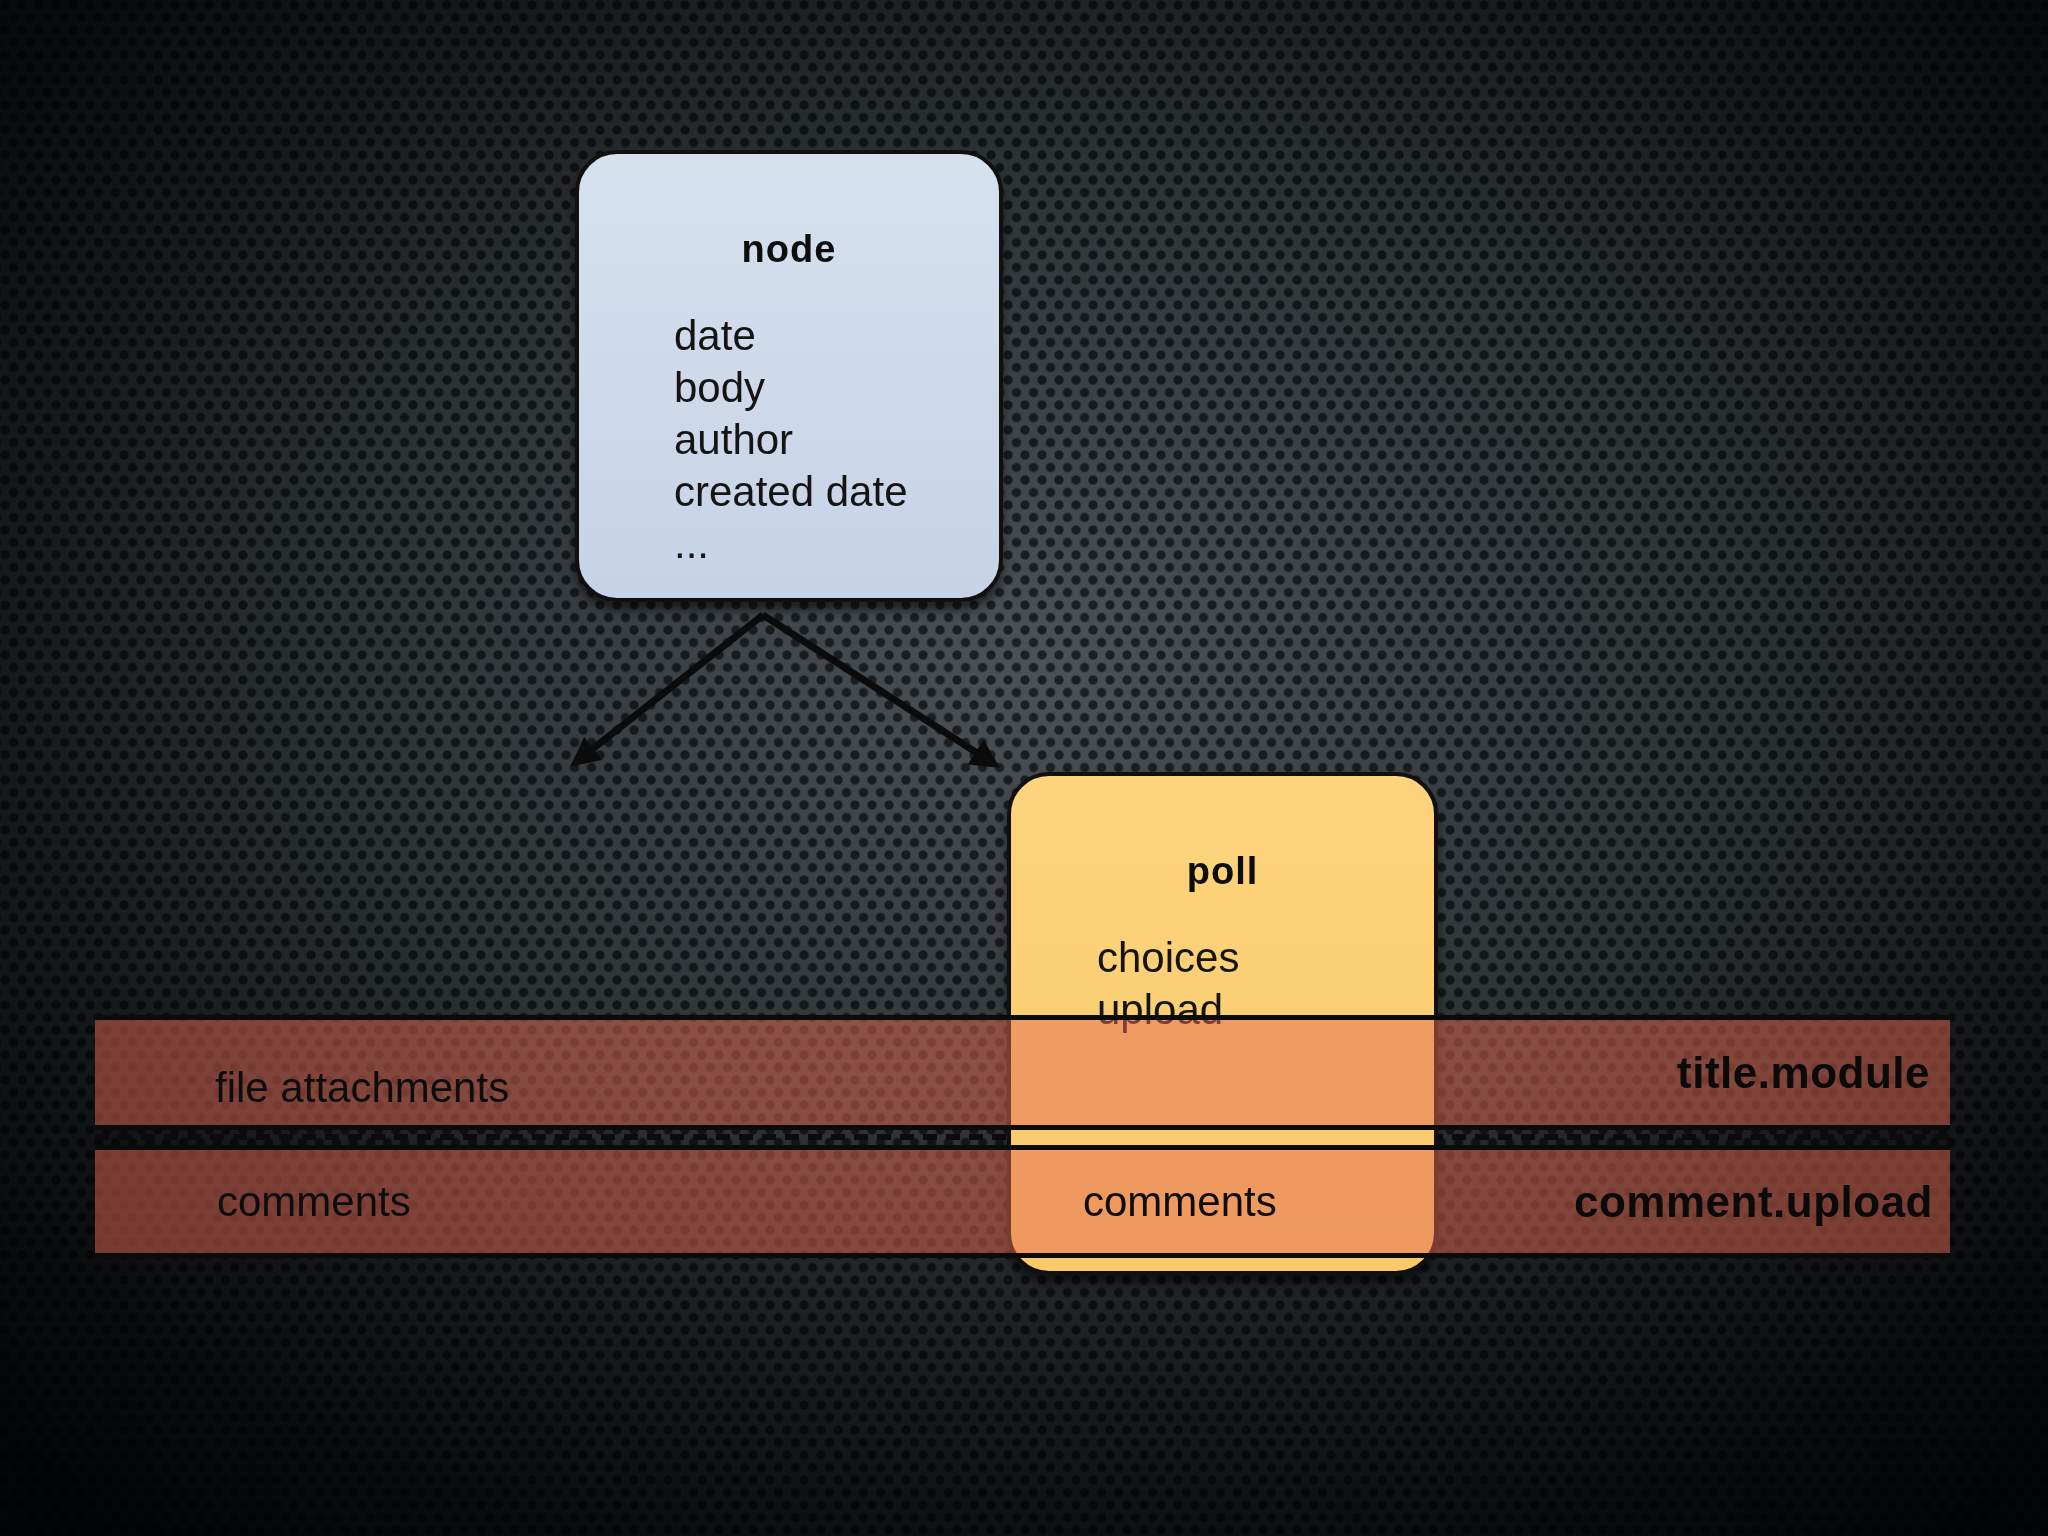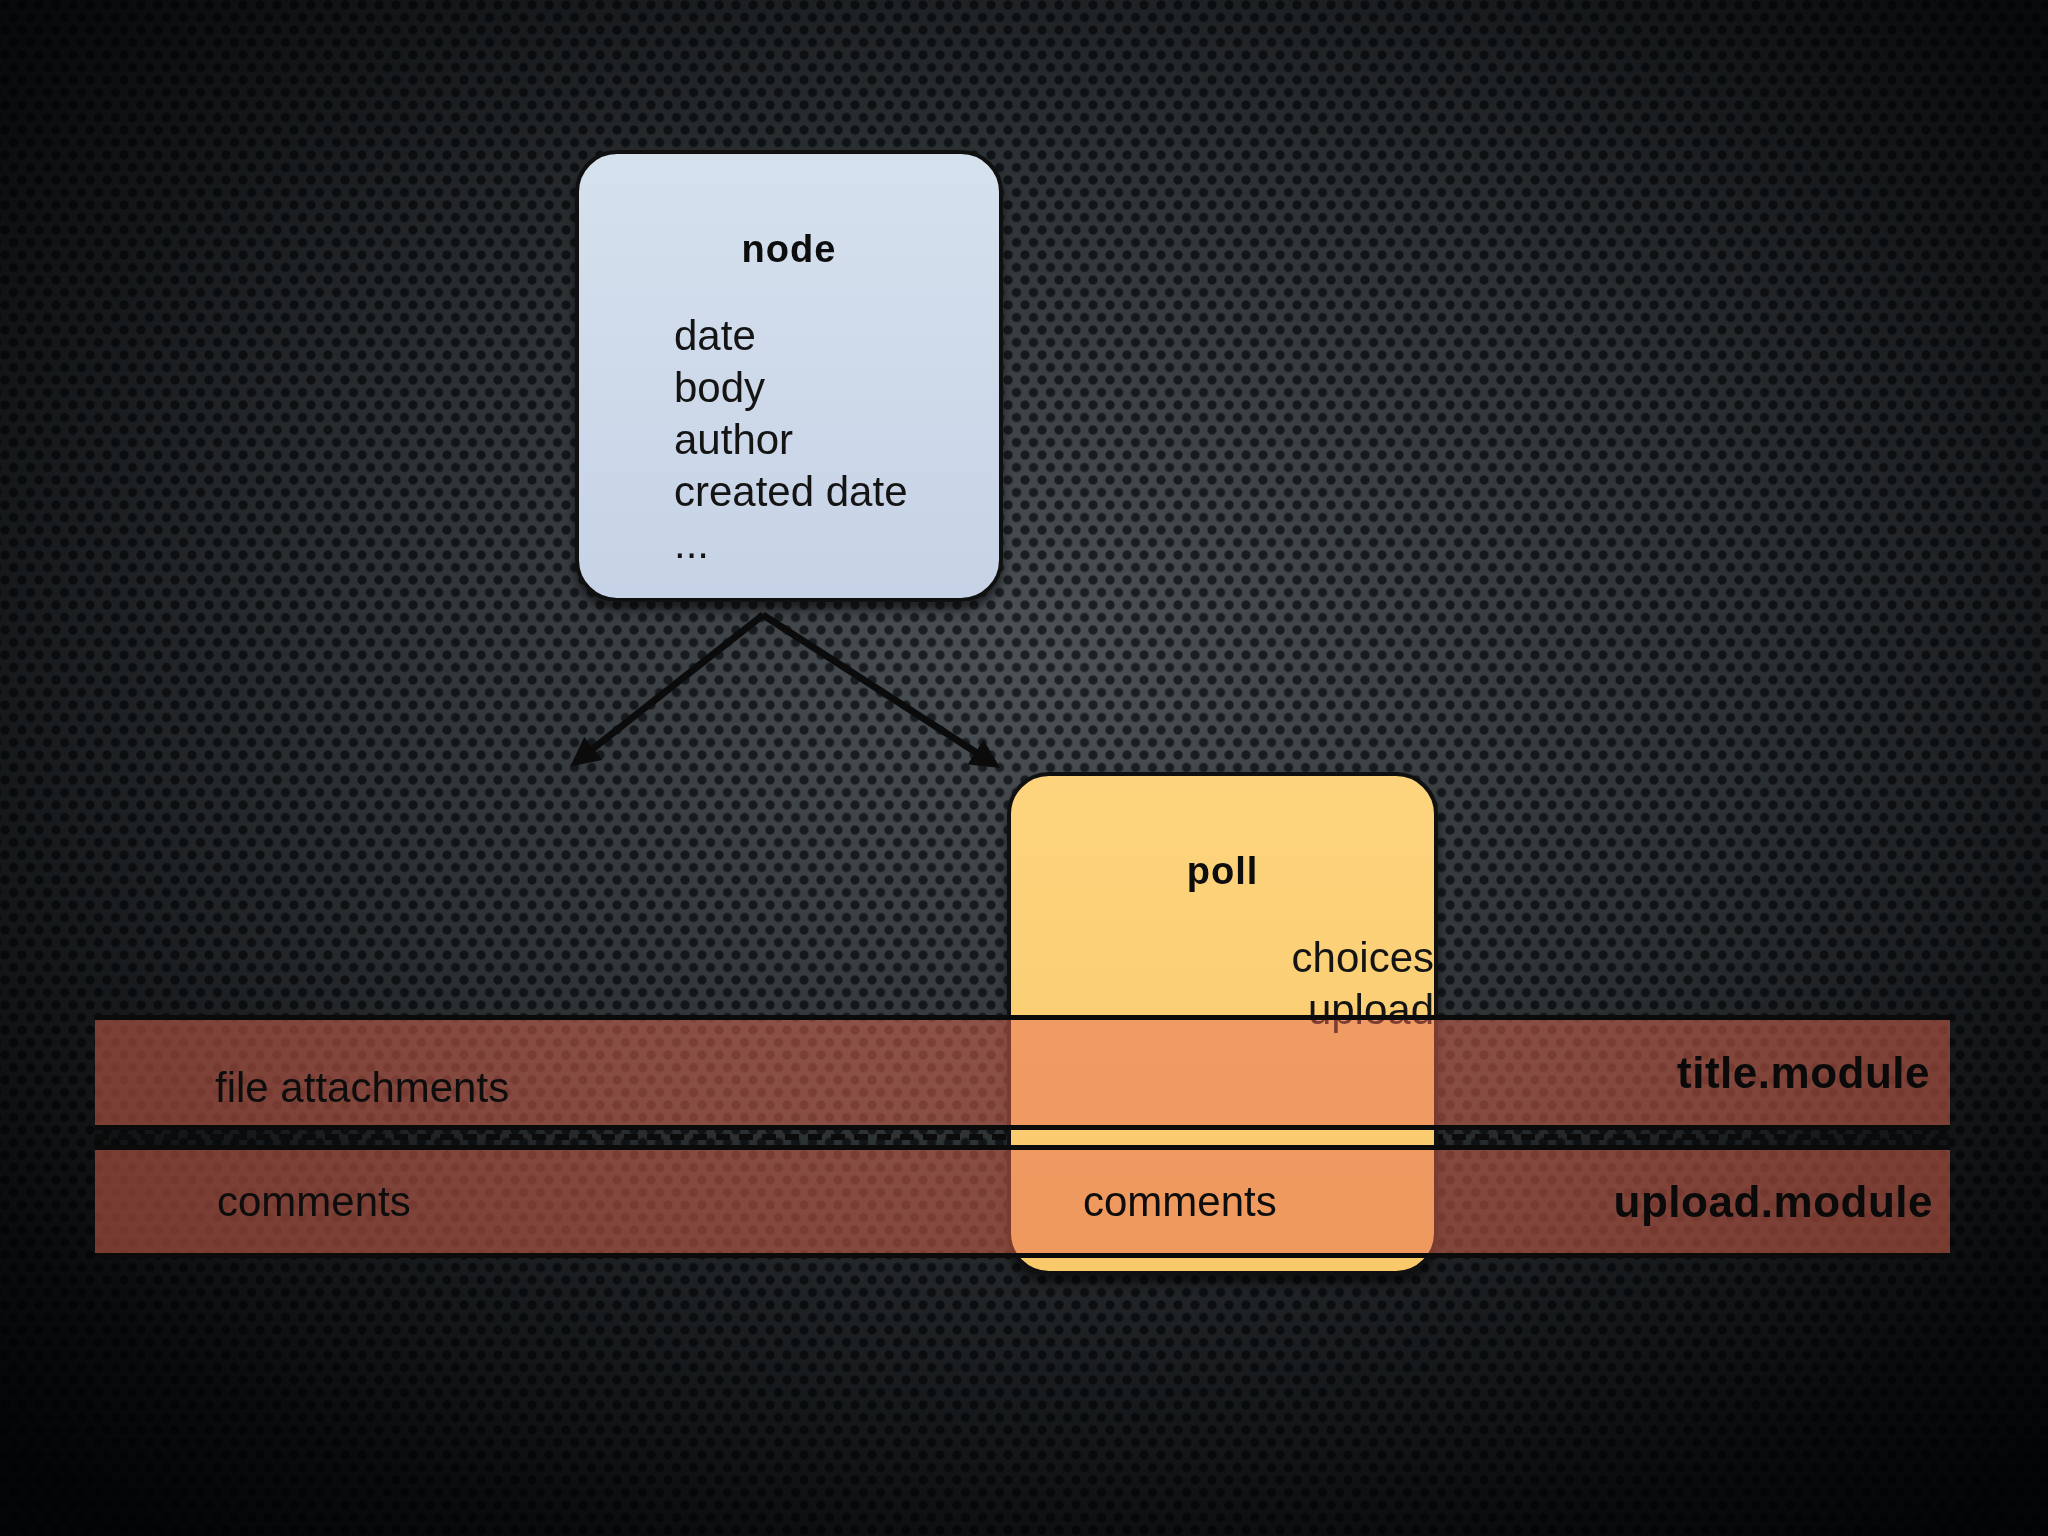--- a/index.html
+++ b/index.html
@@ -34,21 +34,21 @@
     background:linear-gradient(180deg,#d6e1ee 0%,#c6d3e6 100%);}
   .box-article{left:145px;top:770px;width:428px;height:505px;
     background:linear-gradient(180deg,#fdd47d 0%,#f9c96a 100%);}
   .box-poll{left:1007px;top:772px;width:431px;height:503px;
     background:linear-gradient(180deg,#fdd47d 0%,#f9c96a 100%);}
   .box-title{margin-top:66px;height:58px;line-height:58px;text-align:center;
     font-weight:bold;font-size:38px;color:#0d0d0d;letter-spacing:1px;}
   .box-fields{margin-top:32px;font-size:42px;line-height:52px;color:#141414;}
   .box-node .box-fields{margin-left:95px;}
   .box-article .box-fields{margin-left:70px;}
-  .box-poll .box-fields{margin-left:86px;text-align:right;}
+  .box-poll .box-fields{margin-left:86px;}
   
   .band{
     position:absolute;left:95px;width:1855px;box-sizing:border-box;z-index:4;
     background:rgba(228,103,82,0.50);
     border-top:5px solid #0b0b0b;border-bottom:5px solid #0b0b0b;
   }
   .band-upload{top:1015px;height:115px;}
   .band-comment{top:1145px;height:113px;}
   
   .band-cell{
@@ -104,14 +104,14 @@
   </div>
 
   <div class="band band-upload"></div>
   <div class="band band-comment"></div>
 
   <div class="band-cell cell-file">file attachments</div>
   <div class="band-cell cell-com-article">comments</div>
   <div class="band-cell cell-com-poll">comments</div>
 
   <div class="module-label mod-upload">title.module</div>
-  <div class="module-label mod-comment">upload.module</div>
+  <div class="module-label mod-comment">comment.upload</div>
 </div>
 
 </body></html>

